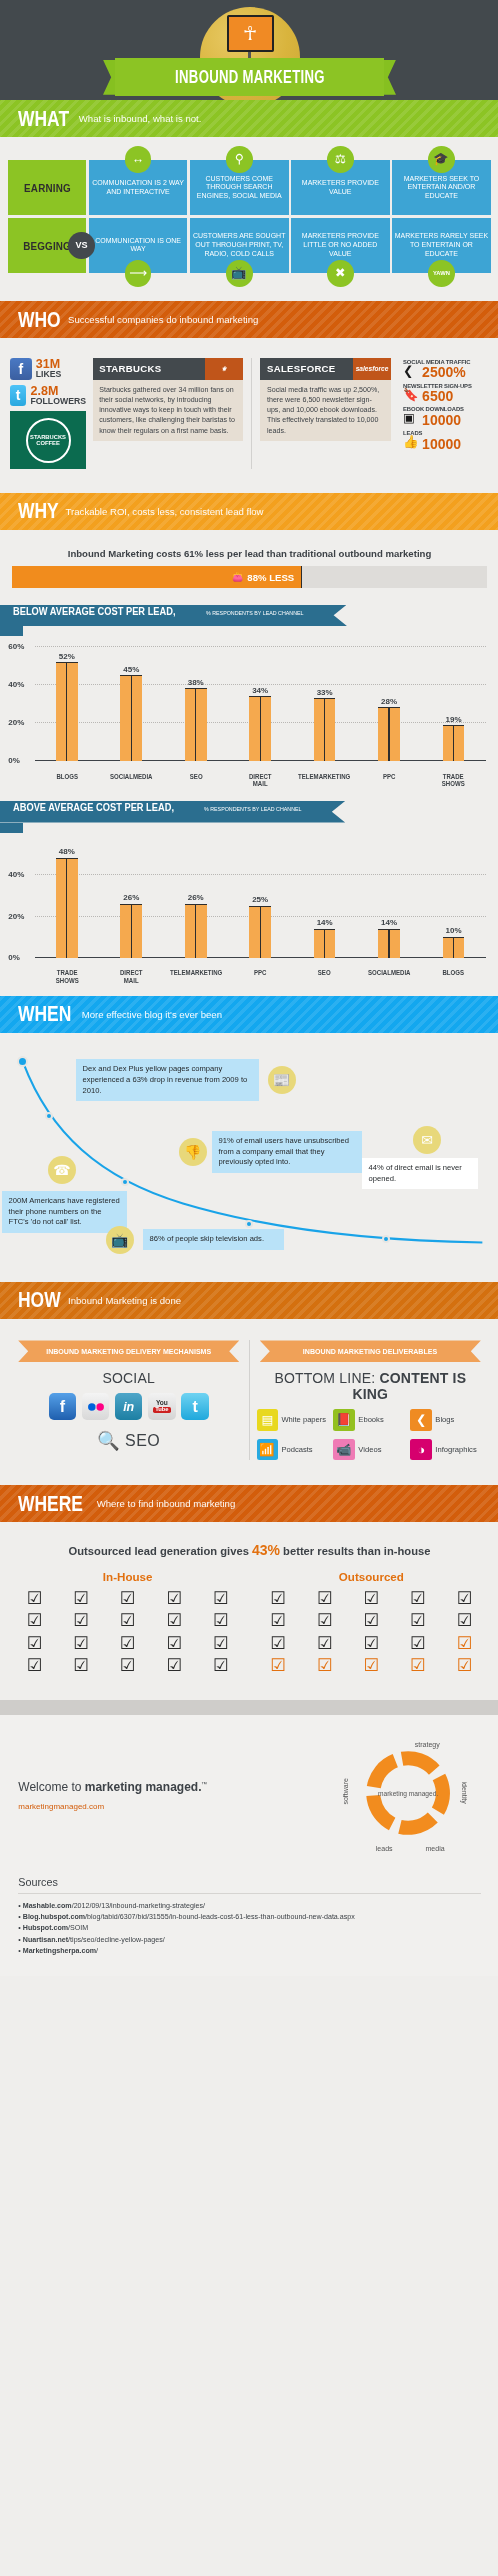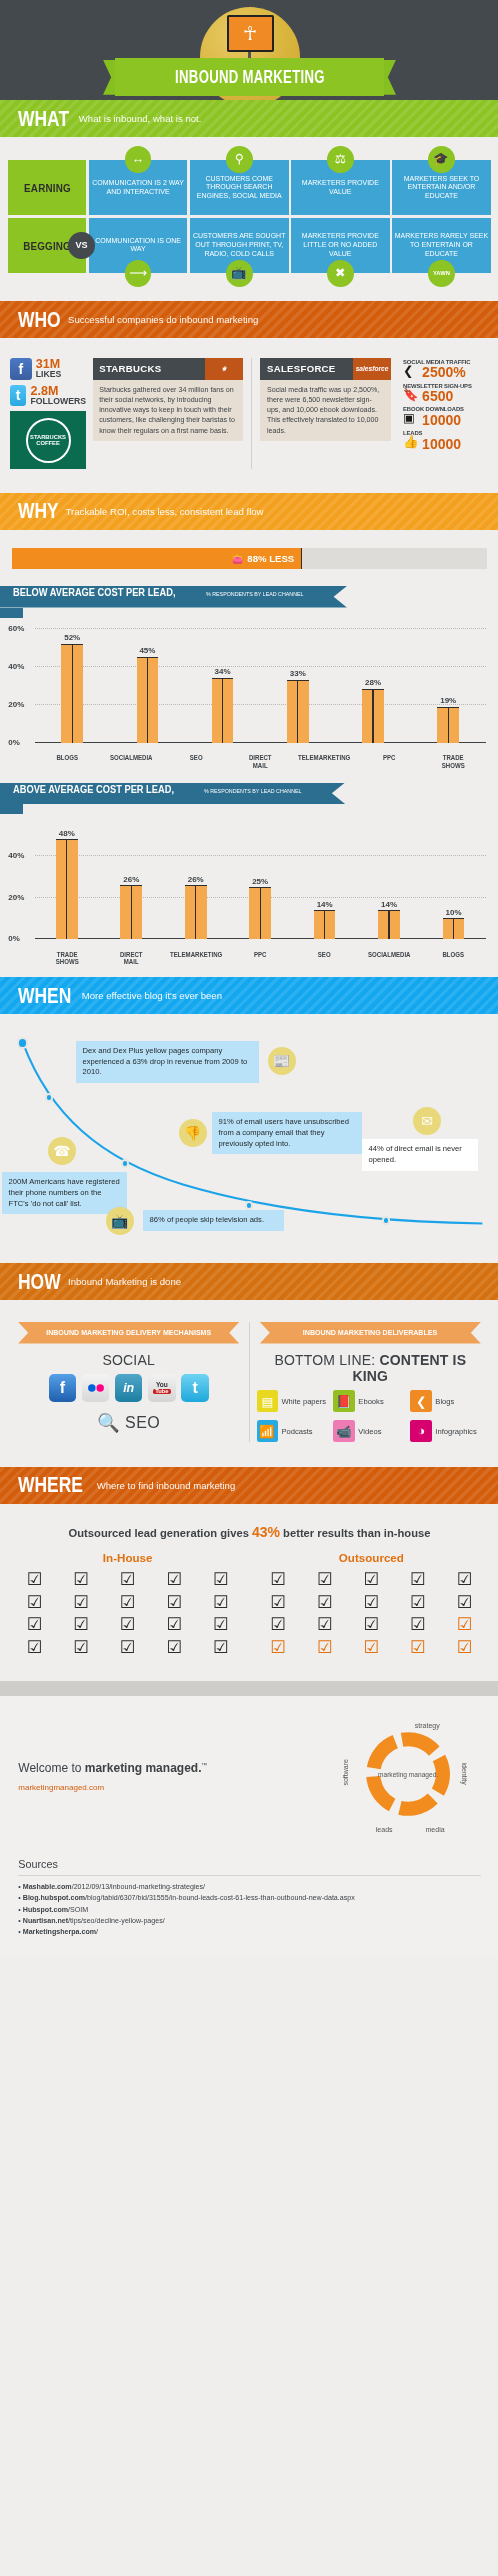--- a/index.html
+++ b/index.html
@@ -433,20 +433,21 @@
     </div>
   </div>
 
   <div class="secbar bar-amber">
     <h2>WHY</h2>
     <div class="sub">Trackable ROI, costs less, consistent lead flow</div>
   </div>
 
   <div class="body-sec">
     <div class="why-body">
+      <div class="why-head">Inbound Marketing costs 61% less per lead than traditional outbound marketing</div>
       <div class="progress-outer">
         <div class="progress-fill" id="progress-fill" style="width: 61%;">
           <span class="wallet-ico">👛</span>
           <span>88% LESS</span>
         </div>
       </div>
     </div>
 
     <div class="chart-band">
       <div class="hatch"></div>
@@ -466,20 +467,24 @@
         <div class="ylab" style="top: 11.6px;">60%</div>
         <div class="axis"></div>
         <div class="bars">
           <div class="barcol">
             <div class="barval">52%</div>
             <div class="bar" style="height: 99px; background: rgb(245, 169, 78);"></div>
           </div>
           <div class="barcol">
             <div class="barval">45%</div>
             <div class="bar" style="height: 86px; background: rgb(245, 169, 78);"></div>
+          </div>
+          <div class="barcol">
+            <div class="barval">38%</div>
+            <div class="bar" style="height: 73px; background: rgb(245, 169, 78);"></div>
           </div>
           <div class="barcol">
             <div class="barval">34%</div>
             <div class="bar" style="height: 65px; background: rgb(245, 169, 78);"></div>
           </div>
           <div class="barcol">
             <div class="barval">33%</div>
             <div class="bar" style="height: 63px; background: rgb(245, 169, 78);"></div>
           </div>
           <div class="barcol">

